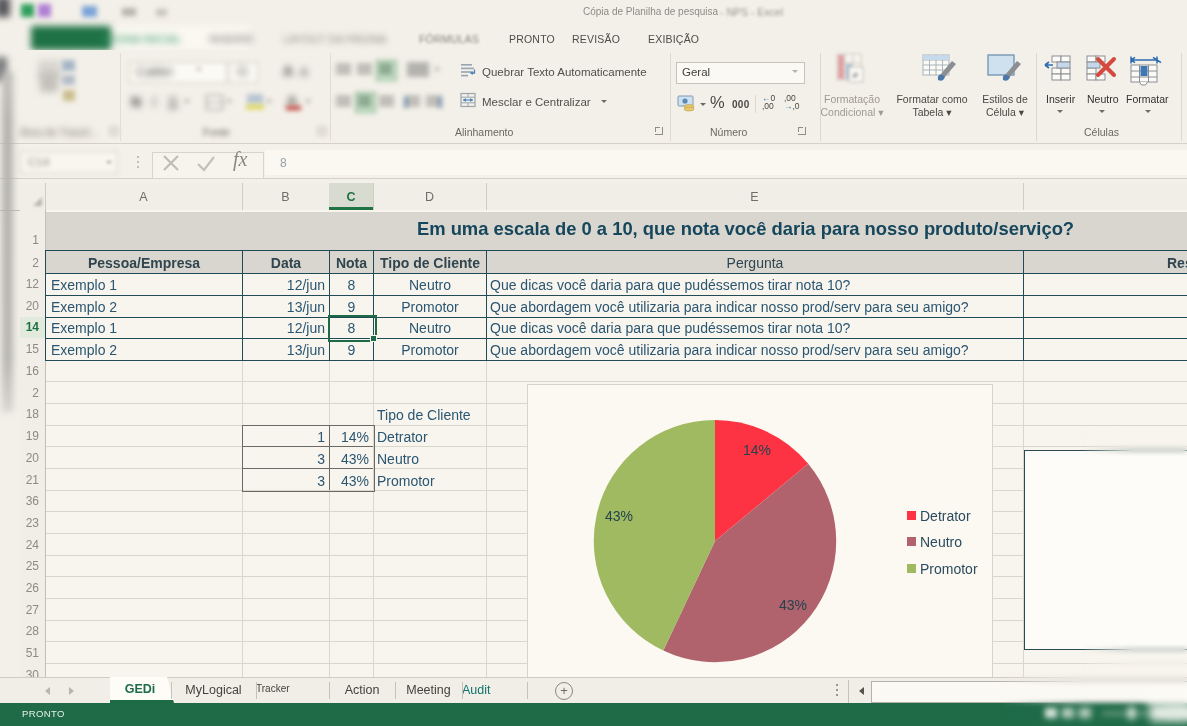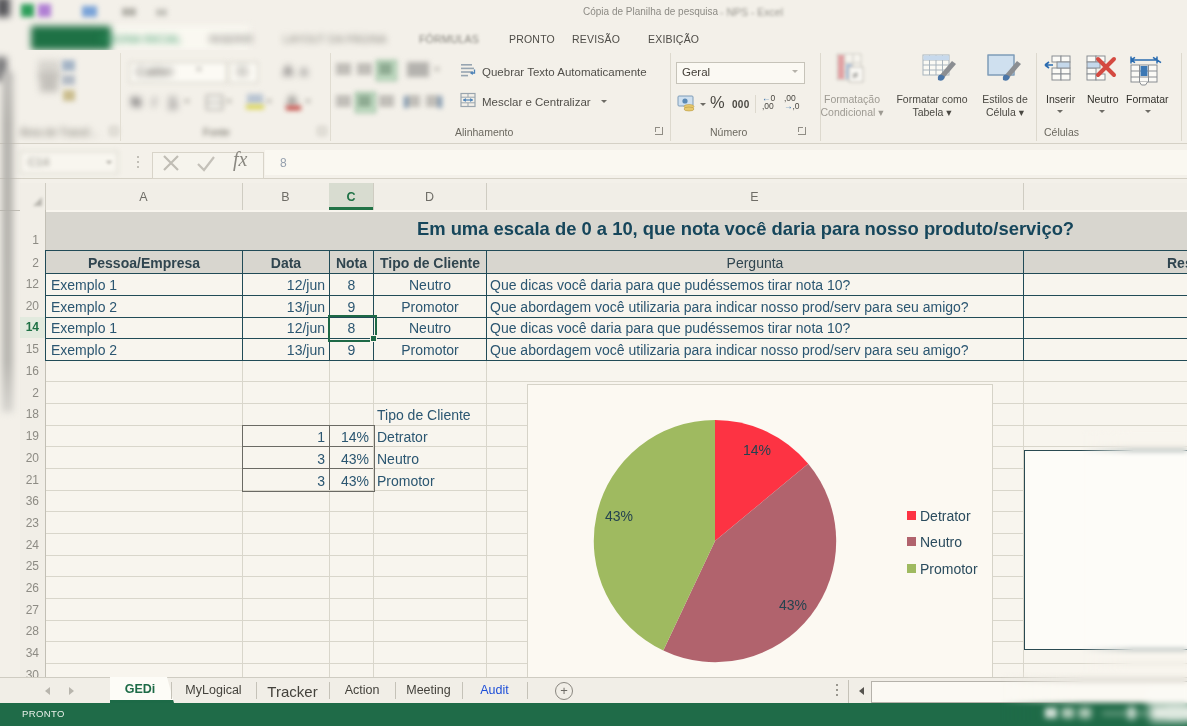--- a/index.html
+++ b/index.html
@@ -207,21 +207,21 @@
     <line x1="3" y1="19" x2="29" y2="19"></line>
       <line x1="3" y1="25" x2="29" y2="25"></line>
     <line x1="11.5" y1="13" x2="11.5" y2="30"></line>
       <line x1="20.5" y1="13" x2="20.5" y2="30"></line>
     <path d="M11.5 30 l2 3 h4 l2-3" fill="#fbfaf6"></path>
   </g>
   <rect x="12.5" y="14" width="7" height="10" fill="#3c78b4"></rect>
 </svg>
 <div class="ab" style="left:1126px;top:93px;font-size:10.5px;color:#33312c;">Formatar</div>
 <div class="ab" style="left:1145px;top:110px;width:0;height:0;border:3.3px solid transparent;border-top-color:#6d6b65;"></div>
-<div class="ab grouplabel" style="left:1044px;top:126px;">Células</div>
+<div class="ab grouplabel" style="left:1084px;top:126px;">Células</div>
 <div class="ab" style="left:1181px;top:53px;width:1px;height:88px;background:#ddd9ce;"></div>
 
 <div class="ab" style="left:0;top:144px;width:1187px;height:34px;background:#f4f1ea;border-bottom:1px solid #d5d1c6;"></div>
 <div class="ab b2" style="left:20px;top:151px;width:96px;height:21px;background:#f8f6ef;border:1px solid #cdcabf;"></div>
 <div class="ab b2" style="left:28px;top:156px;font-size:11.5px;color:#8a8880;">C14</div>
 <div class="ab b1" style="left:106px;top:161px;width:0;height:0;border:3.5px solid transparent;border-top-color:#a5a29a;"></div>
 <div class="ab" style="left:137px;top:156px;width:2px;height:2px;background:#c2bfb7;box-shadow:0 5px 0 #c2bfb7,0 10px 0 #c2bfb7;"></div>
 <div class="ab" style="left:152px;top:152px;width:110px;height:25px;background:#f6f4ed;border:1px solid #d8d4c9;"></div>
 <svg class="ab" style="left:162px;top:154px;filter:blur(0.7px);" width="18" height="18" viewBox="0 0 18 18">
   <path d="M2 2 L16 16 M16 2 L2 16" stroke="#c0bdb5" stroke-width="2.2"></path>
@@ -264,21 +264,21 @@
 <div class="ab rownum" style="left:20px;top:429px;width:19px;">19</div>
 <div class="ab rownum" style="left:20px;top:451px;width:19px;">20</div>
 <div class="ab rownum" style="left:20px;top:473px;width:19px;">21</div>
 <div class="ab rownum" style="left:20px;top:494px;width:19px;">36</div>
 <div class="ab rownum" style="left:20px;top:516px;width:19px;">23</div>
 <div class="ab rownum" style="left:20px;top:538px;width:19px;">24</div>
 <div class="ab rownum" style="left:20px;top:559px;width:19px;">25</div>
 <div class="ab rownum" style="left:20px;top:581px;width:19px;">26</div>
 <div class="ab rownum" style="left:20px;top:603px;width:19px;">27</div>
 <div class="ab rownum" style="left:20px;top:624px;width:19px;">28</div>
-<div class="ab rownum" style="left:20px;top:646px;width:19px;">34</div>
+<div class="ab rownum" style="left:20px;top:646px;width:19px;">51</div>
 <div class="ab rownum" style="left:20px;top:668px;width:19px;">30</div>
 
 <div class="ab" style="left:46px;top:210px;width:1141px;height:467px;background:#f8f5ee;"></div>
 
 <div class="ab lightline" style="left:242px;top:360px;width:1px;height:317px;"></div>
 <div class="ab lightline" style="left:329px;top:360px;width:1px;height:317px;"></div>
 <div class="ab lightline" style="left:373px;top:360px;width:1px;height:317px;"></div>
 <div class="ab lightline" style="left:486px;top:360px;width:1px;height:317px;"></div>
 <div class="ab lightline" style="left:1023px;top:360px;width:1px;height:317px;"></div>
 
@@ -388,24 +388,24 @@
 
 <div class="ab" style="left:1024px;top:450px;width:170px;height:198px;background:#fdfcf8;border:1px solid #2a4a52;"></div>
 
 <div class="ab" style="left:0;top:677px;width:1187px;height:26px;background:#f1eee7;border-top:1px solid #cfccc2;"></div>
 <div class="ab" style="left:41px;top:687px;width:0;height:0;border:4px solid transparent;border-right:5px solid #b8b5ad;"></div>
 <div class="ab" style="left:69px;top:687px;width:0;height:0;border:4px solid transparent;border-left:5px solid #b8b5ad;"></div>
 
 <div class="ab" style="left:110px;top:677px;width:64px;height:23px;background:#fdfcf7;border-bottom:3px solid #1d6a47;clip-path:polygon(0 0,57px 0,64px 100%,0 100%);"></div>
 <div class="ab" style="left:110px;top:682px;width:60px;text-align:center;font-size:12.5px;font-weight:bold;color:#1d6b47;">GEDi</div>
 <div class="ab" style="left:171px;top:683px;width:85px;text-align:center;font-size:12.5px;color:#44424e;color:#44423c;">MyLogical</div>
-<div class="ab" style="left:256px;top:683px;width:73px;text-align:center;font-size:15px;color:#44423c;">Tracker</div>
+<div class="ab" style="left:256px;top:683px;width:73px;font-size:10px;color:#44423c;">Tracker</div>
 <div class="ab" style="left:329px;top:683px;width:66px;text-align:center;font-size:12.5px;color:#44423c;">Action</div>
 <div class="ab" style="left:395px;top:683px;width:67px;text-align:center;font-size:12.5px;color:#44423c;">Meeting</div>
-<div class="ab" style="left:462px;top:683px;width:65px;text-align:center;font-size:12.5px;color:#1d4ed8;">Audit</div>
+<div class="ab" style="left:462px;top:683px;width:65px;font-size:12.5px;color:#0f766e;">Audit</div>
 <div class="ab" style="left:171px;top:682px;width:1px;height:17px;background:#c5c2b8;"></div>
 <div class="ab" style="left:256px;top:682px;width:1px;height:17px;background:#c5c2b8;"></div>
 <div class="ab" style="left:329px;top:682px;width:1px;height:17px;background:#c5c2b8;"></div>
 <div class="ab" style="left:395px;top:682px;width:1px;height:17px;background:#c5c2b8;"></div>
 <div class="ab" style="left:462px;top:682px;width:1px;height:17px;background:#c5c2b8;"></div>
 <div class="ab" style="left:527px;top:682px;width:1px;height:17px;background:#c5c2b8;"></div>
 <div class="ab" style="left:555px;top:682px;width:16px;height:16px;border:1px solid #8a8780;border-radius:50%;color:#6d6b65;font-size:13px;line-height:15px;text-align:center;">+</div>
 
 <div class="ab" style="left:836px;top:684px;width:2px;height:2px;background:#9a978f;box-shadow:0 5px 0 #9a978f,0 10px 0 #9a978f;"></div>
 <div class="ab" style="left:848px;top:680px;width:1px;height:23px;background:#c5c2b8;"></div>

